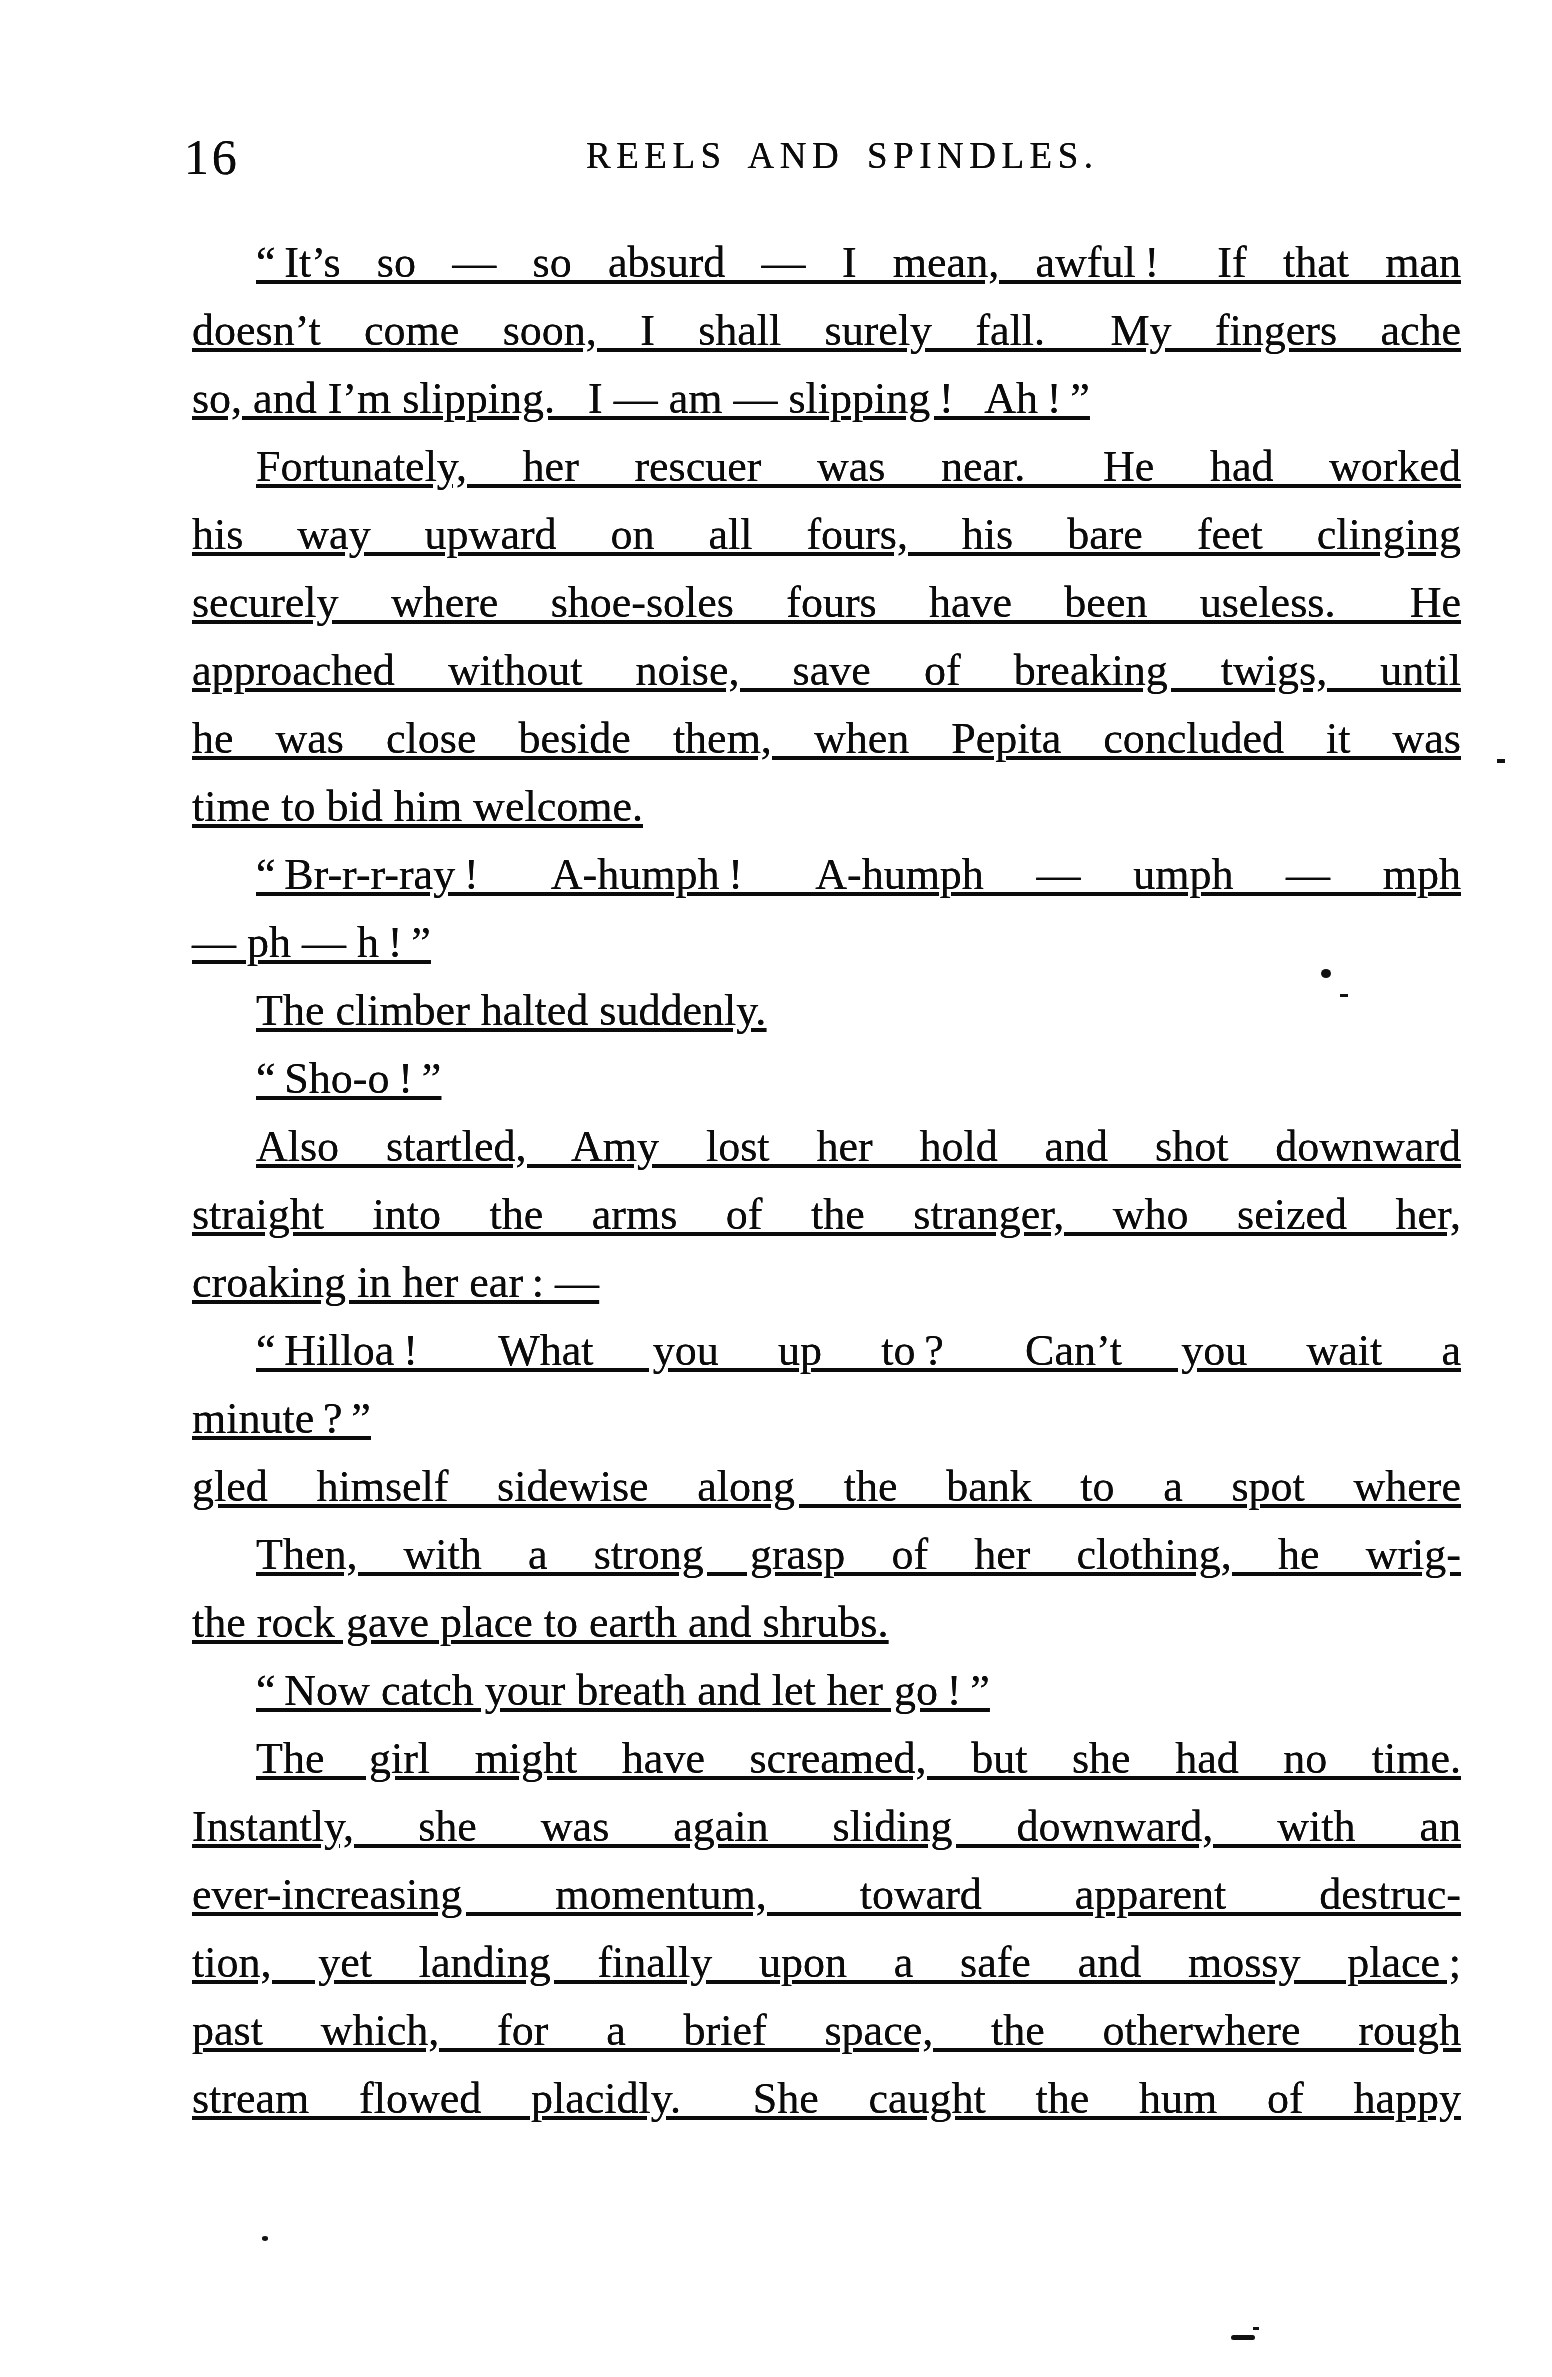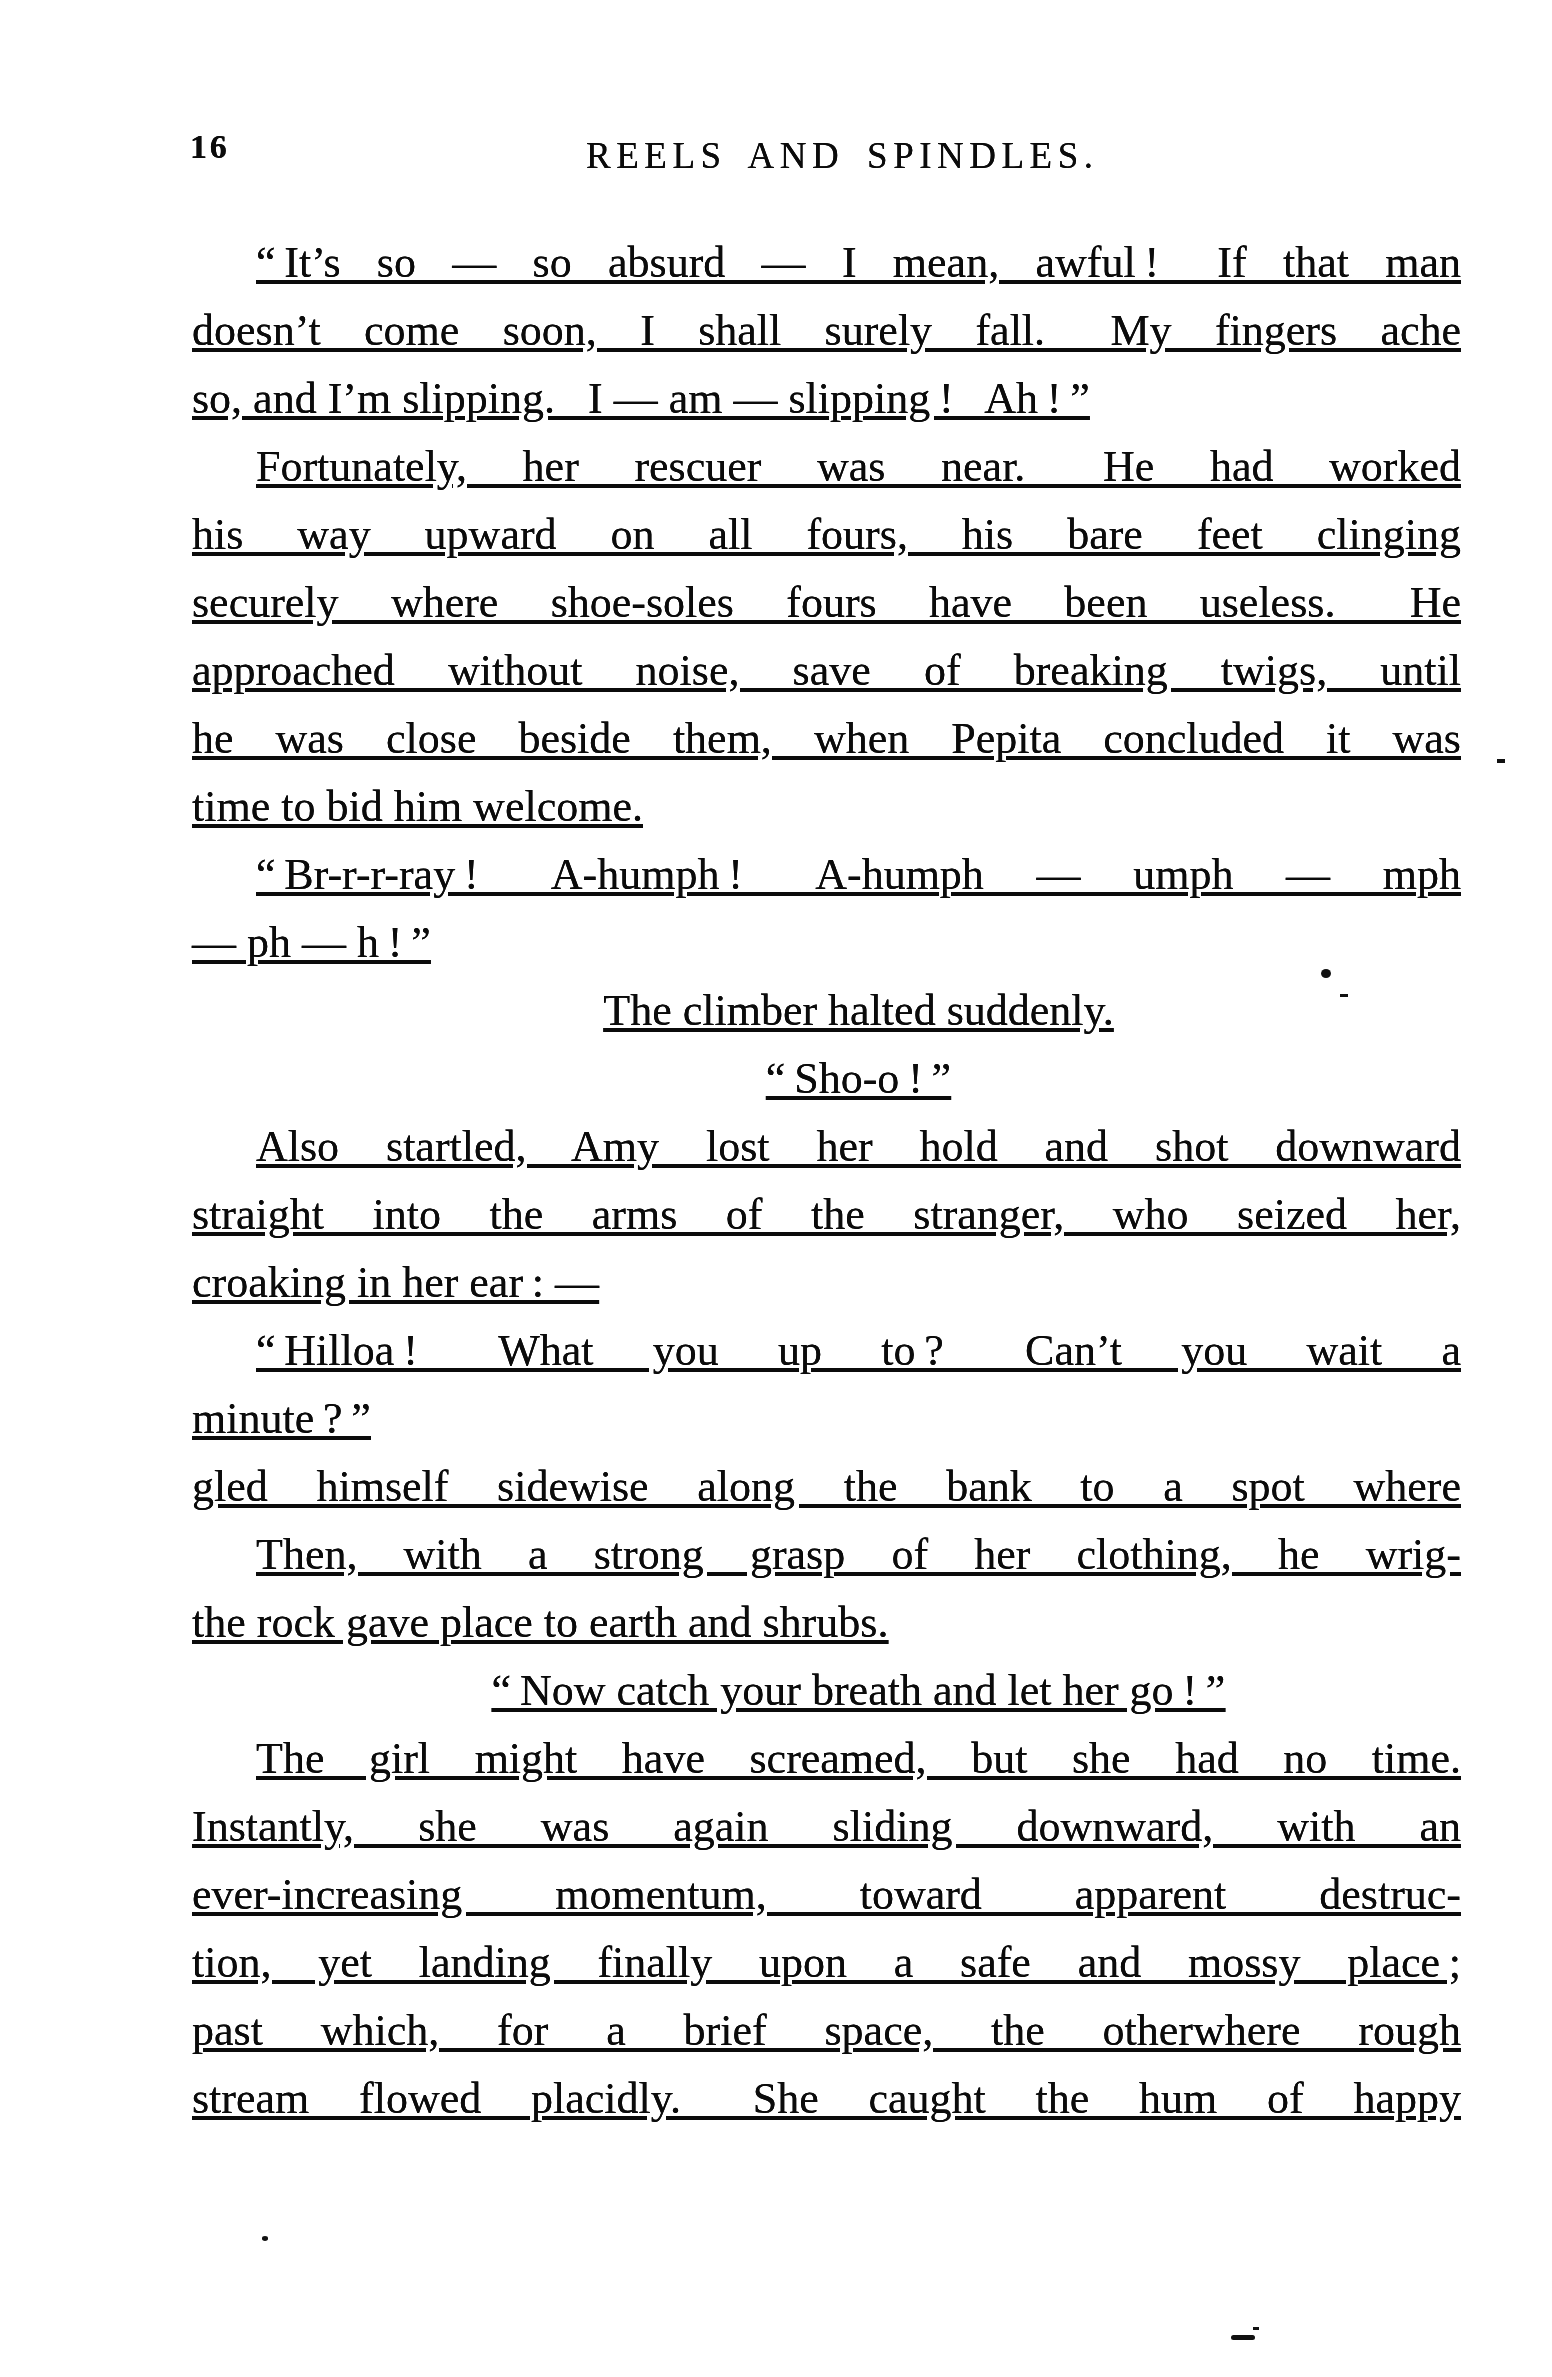--- a/index.html
+++ b/index.html
@@ -16,26 +16,25 @@
   }
   .page {
     position: absolute;
     inset: 0;
     background: #ffffff;
     overflow: hidden;
   }
   
   .folio {
     position: absolute;
-    left: 190px;
+    left: 184px;
     top: 128px;
-    font-size: 34px;
+    font-size: 50px;
     letter-spacing: 2.7px;
     text-shadow: 0 0 0.5px #000;
-    font-weight: bold;
   }
   .head-title {
     position: absolute;
     left: 586px;
     top: 134px;
     font-size: 37px;
     letter-spacing: 5.5px;
     word-spacing: 8.2px;
     text-shadow: 0 0 0.5px #000;
   }
@@ -53,21 +52,20 @@
     height: 68px;
     text-align: left;
     text-decoration: underline;
   }
   .line.fill {
     text-align: justify;
     text-align-last: justify;
   }
   .line.ind {
     text-indent: 64px;
-    text-align: center;
   }
   
   .speck {
     position: absolute;
     background: #111;
   }
   .speck.round { border-radius: 50%; }
   #speck-1 { left: 1497px; top: 759px;  width: 8.2px;  height: 3.7px; }
   #speck-2 { left: 1321px; top: 969px; width: 10px; height: 9px; }
   #speck-3 { left: 1340px; top: 994px; width: 8.2px;  height: 2.7px; }

